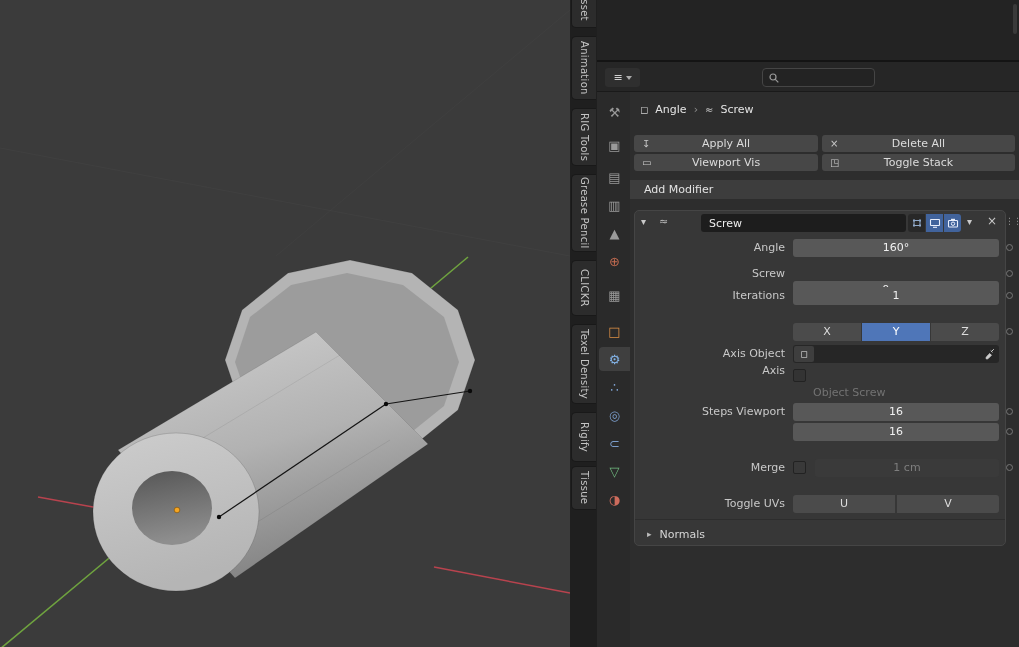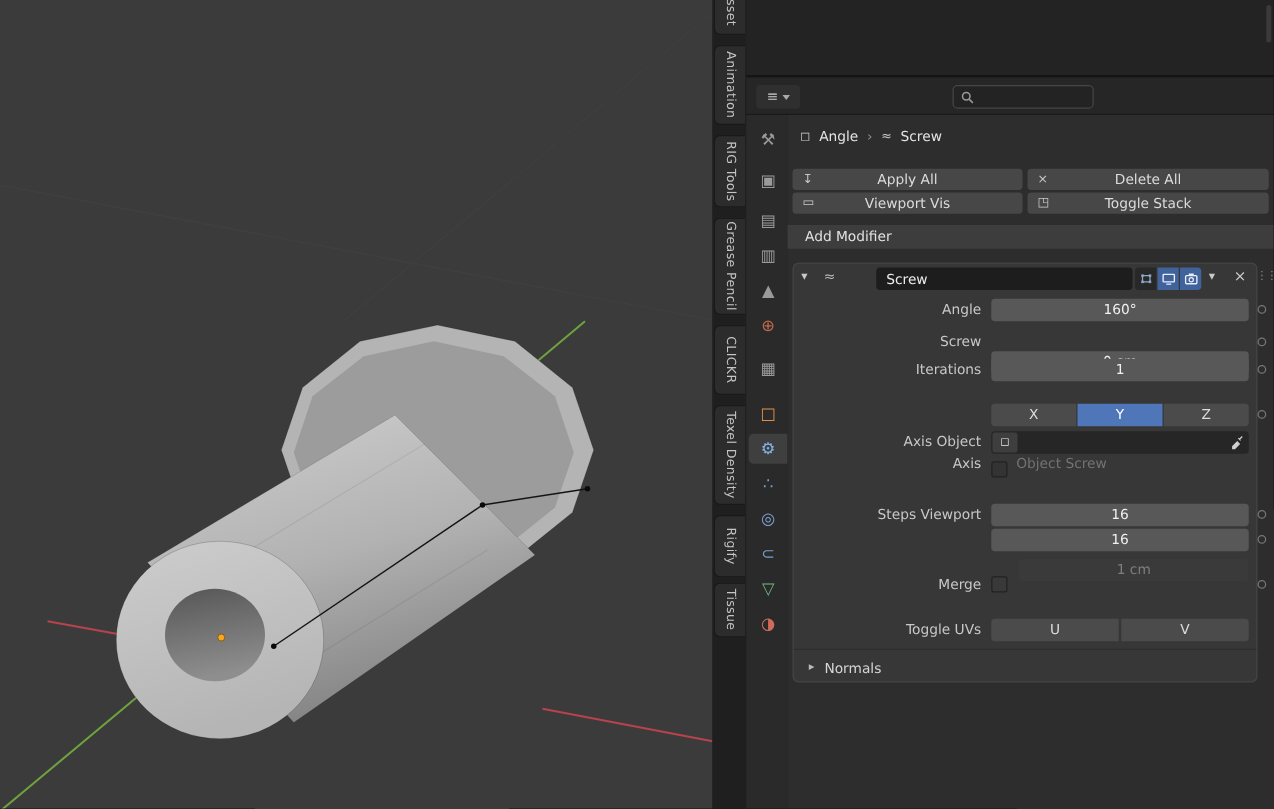--- a/index.html
+++ b/index.html
@@ -305,29 +305,29 @@
       <div class="objfield" style="top:134px;">
         <div class="obj-chip">
           <span>◻</span>
         </div>
         <svg width="12" height="12" style="position:absolute;right:4px;top:3px;">
           <path d="M10.8 1.2 8.6 3.4 M7.7 2.5l1.8 1.8 M3.2 9.2l3.6-3.6 1.6 1.6-3.6 3.6H3.2z" stroke="#cfcfcf" stroke-width="1" fill="#cfcfcf"></path>
         </svg>
       </div>
 
       <div class="checkbox" style="top:158px;background:#333;"></div>
-      <div class="row-label dis" style="top:151px;left:178px;text-align:left;width:120px;">Object Screw</div>
+      <div class="row-label dis" style="top:173px;left:178px;text-align:left;width:120px;">Object Screw</div>
 
       <div class="row-label" style="top:192px;">Steps Viewport</div>
       <div class="numfield" style="top:192px;">16</div>
       <div class="numfield" style="top:212px;">16</div>
 
       <div class="row-label" style="top:248px;">Merge</div>
       <div class="checkbox" style="top:250px;"></div>
-      <div class="numfield dis" style="top:236px;left:180px;width:184px;">1 cm</div>
+      <div class="numfield dis" style="top:248px;left:180px;width:184px;">1 cm</div>
 
       <div class="row-label" style="top:284px;">Toggle UVs</div>
       <div class="seg" style="top:284px;left:158px;width:102px;border-radius:3px 0 0 3px;">U</div>
       <div class="seg" style="top:284px;left:262px;width:102px;border-radius:0 3px 3px 0;">V</div>
 
       <div class="normals-div"></div>
       <div class="normals-row">
         <span class="nr-chev">▸</span>
         <span>Normals</span>
       </div>

